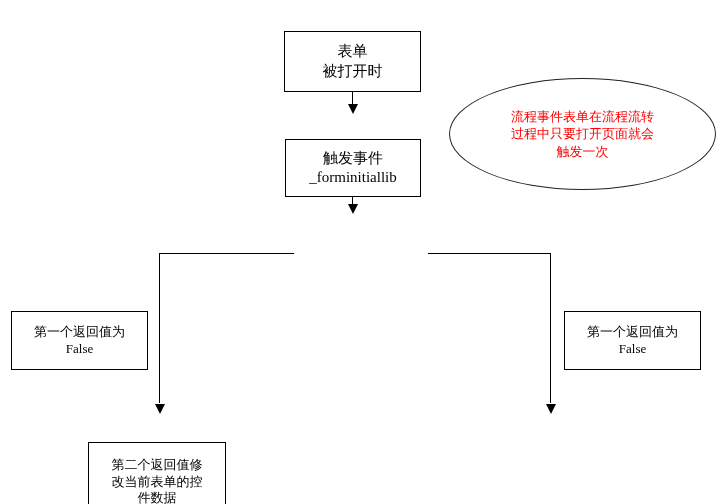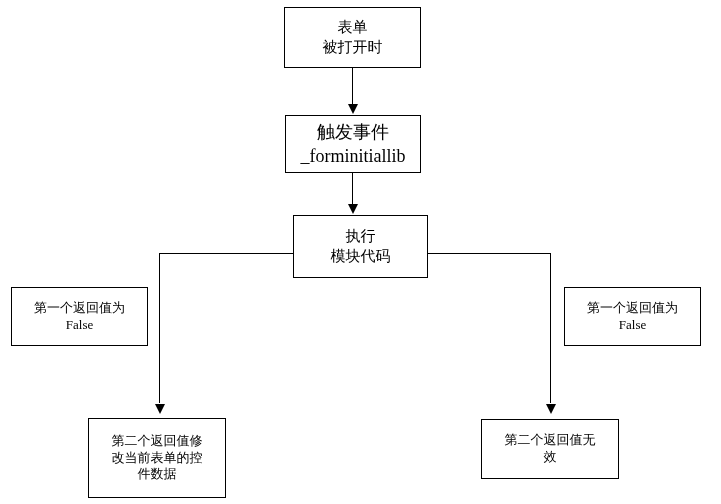--- a/index.html
+++ b/index.html
@@ -23,30 +23,31 @@
     border: 1px solid #000000;
     background: #ffffff;
     display: flex;
     align-items: center;
     justify-content: center;
     text-align: center;
     color: #000000;
     line-height: 1.30;
     white-space: pre-line;
     z-index: 3;
+    margin-top: 24px;
   }
   .node .txt {
     display: block;
     width: 100%;
     white-space: pre-line;
   }
 
   
   #node-form-open   { left: 284px; top: 7px;   width: 137px; height: 61px;  font-size: 15px; }
-  #node-trigger     { left: 285px; top: 115px; width: 136px; height: 58px;  font-size: 18px; }
+  #node-trigger     { left: 285px; top: 115px; width: 136px; height: 58px;  font-size: 15px; }
   #node-execute     { left: 293px; top: 215px; width: 135px; height: 63px;  font-size: 15px; }
   #node-true        { left: 11px;  top: 287px; width: 137px; height: 59px;  font-size: 13px; }
   #node-false       { left: 564px; top: 287px; width: 137px; height: 59px;  font-size: 13px; }
   #node-modify      { left: 88px;  top: 418px; width: 138px; height: 80px;  font-size: 13px; }
   #node-invalid     { left: 481px; top: 419px; width: 138px; height: 60px;  font-size: 13px; }
 
   
   .latin {
     font-family: "Liberation Serif", "DejaVu Serif", serif;
     text-align: right;
@@ -135,38 +136,35 @@
 
   <div class="node" id="node-form-open">
     <span class="txt">表单
 被打开时</span>
   </div>
 
   <div class="node" id="node-trigger">
     <span class="txt"><span>触发事件</span><br><span class="latin">_forminitiallib</span></span>
   </div>
 
-  <div class="node" id="node-execute">
-    <span class="txt">执行
-模块代码</span>
-  </div>
 
   <div class="node" id="node-true">
     <span class="txt"><span>第一个返回值为</span><br><span class="latin">False</span></span>
   </div>
 
   <div class="node" id="node-false">
     <span class="txt"><span>第一个返回值为</span><br><span class="latin">False</span></span>
   </div>
 
   <div class="node" id="node-modify">
     <span class="txt">第二个返回值修
 改当前表单的控
 件数据</span>
   </div>
 
-  <div class="node" id="node-invalid">
-    <span class="txt">第二个返回值无
-效</span>
+
+  <div id="ellipse-note">
+    <span class="txt" style="color:#ff0000">流程事件表单在流程流转
+过程中只要打开页面就会
+触发一次</span>
   </div>
-
 
 </div>
 
 </body></html>

